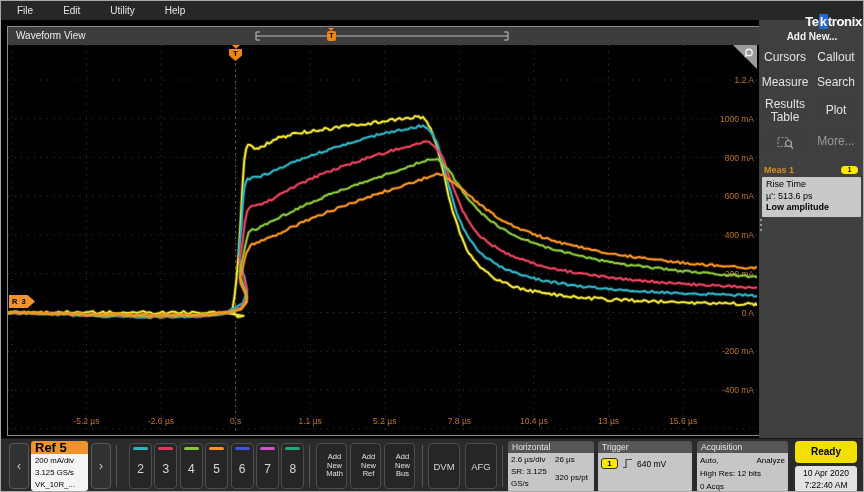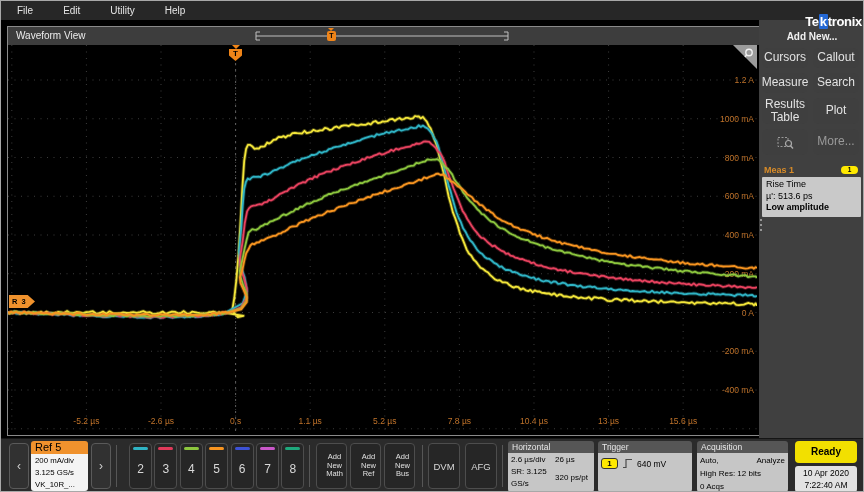--- a/index.html
+++ b/index.html
@@ -69,21 +69,21 @@
   .splitter-dots { position:absolute; left:1px; top:199px; display:flex; flex-direction:column; gap:3px; }
   .splitter-dots i { width:2px; height:2px; background:#b5b5b5; border-radius:50%; }
 
   
   .bottom { position:absolute; left:0; top:437px; width:864px; height:55px; background:#2b2b2b;
             border-top:1px solid #151515; }
   .nav-btn { position:absolute; top:4px; width:20px; height:46px; background:#313131;
              border:1px solid #5a5a5a; border-radius:4px; color:#cfcfcf; font-size:12px;
              display:flex; align-items:center; justify-content:center; }
   .ref-panel { position:absolute; left:30px; top:2px; width:57px; height:51px; }
-  .ref-head { background:#f0922d; color:#000; font-weight:normal; font-size:11px; line-height:13px;
+  .ref-head { background:#f0922d; color:#000; font-weight:bold; font-size:13px; line-height:13px;
               padding-left:4px; border-radius:3px 3px 0 0; }
   .ref-body { background:#f4f4f4; color:#000; font-size:7.8px; line-height:12px;
               padding:1px 0 0 4px; border-radius:0 0 3px 3px; }
   .bdiv { position:absolute; top:6px; width:1px; height:42px; background:#565656; }
   .ch-btn { position:absolute; top:4px; width:23px; height:46px; background:#262626;
             border:1px solid #4d4d4d; border-radius:4px; display:flex; flex-direction:column; }
   .ch-stripe { height:3px; margin:3px 3px 0 3px; border-radius:2px; }
   .ch-num { flex:1; display:flex; align-items:center; justify-content:center;
             color:#d8d8d8; font-size:12px; }
   .add-btn { position:absolute; top:4px; width:31px; height:46px; background:#262626;

